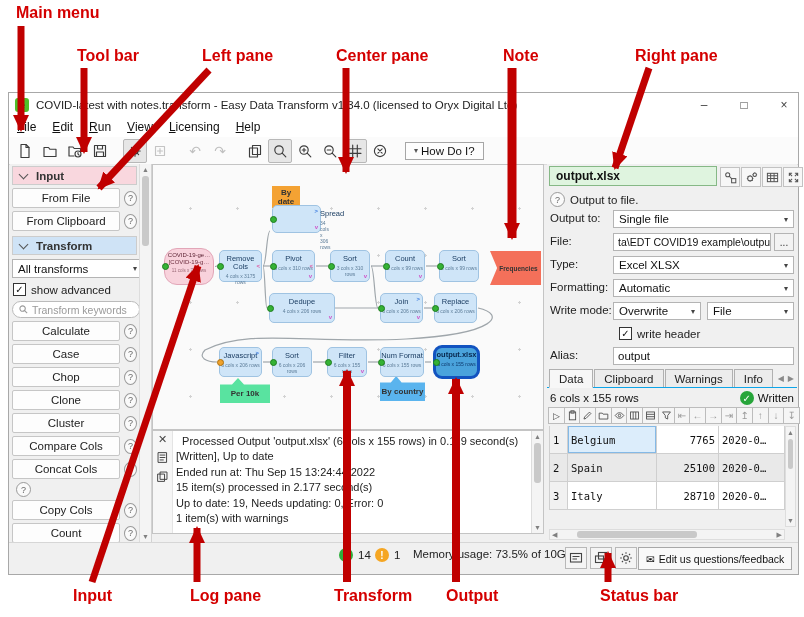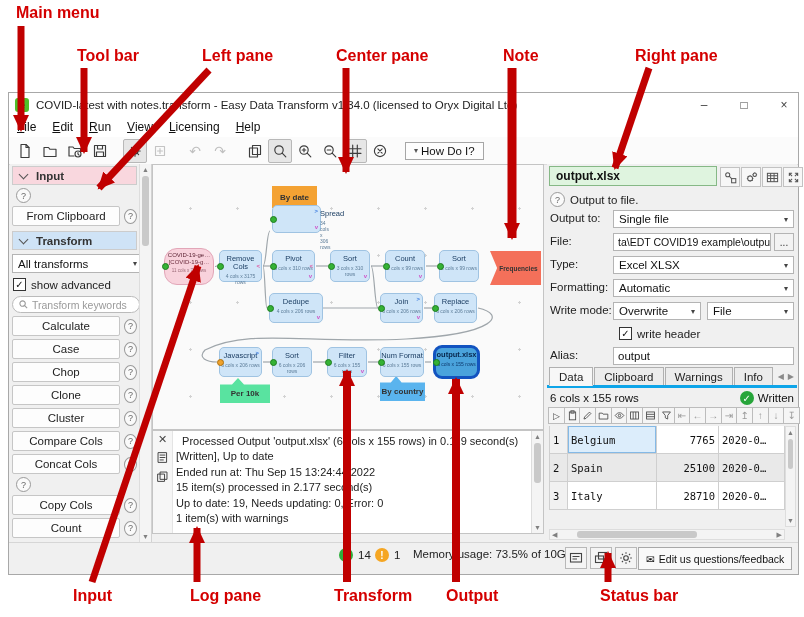--- a/index.html
+++ b/index.html
@@ -96,21 +96,21 @@
   .rp-abs{position:absolute;box-sizing:border-box}
   .namefield{left:2px;top:2px;width:168px;height:20px;background:#dff4df;border:1px solid #86b886;font-weight:bold;font-size:12px;display:flex;align-items:center;padding-left:6px;color:#111}
   .ricon{width:18px;height:18px;border:1px solid #c2c2c2;background:#f7f7f7;display:flex;align-items:center;justify-content:center}
   .ric{width:13px;height:13px;fill:none;stroke:#555;stroke-width:1.1}
   .helprow{left:3px;top:28px;display:flex;align-items:center;gap:5px;color:#222}
   .qcirc{width:13px;height:13px;border:1px solid #9a9a9a;border-radius:50%;font-size:9px;color:#666;display:flex;align-items:center;justify-content:center;background:#fafafa}
   .frow-label{left:3px;width:62px;color:#222}
   .fcombo{height:18px}
   .finput{height:18px;border:1px solid #b4b4b4;background:#fff;display:flex;align-items:center;padding:0 4px;font-size:10.5px;white-space:nowrap;overflow:hidden;color:#111}
   .browse{width:20px;height:18px;border:1px solid #b4b4b4;background:#f3f3f3;display:flex;align-items:center;justify-content:center;font-size:10px;color:#333}
-  .tabbar{left:0;top:204px;right:0;height:20px;border-bottom:3px solid #0ea5e9;display:flex;align-items:flex-end;padding-left:2px}
+  .tabbar{left:0;top:204px;right:0;height:20px;border-bottom:1px solid #0ea5e9;display:flex;align-items:flex-end;padding-left:2px}
   .tab{border:1px solid #b0b0b0;border-bottom:none;background:#ececec;padding:3px 9px 2px;font-size:11.5px;margin-right:1px;color:#222}
   .tab.sel{background:#f7f7f7;border-bottom:1px solid #f7f7f7;margin-bottom:-1px}
   .tabarrows{margin-left:auto;display:flex;gap:4px;color:#8a8a8a;font-size:8px;padding:0 3px 4px 0}
   .sumrow{left:3px;top:227px;right:3px;display:flex;align-items:center;justify-content:space-between;color:#111}
   .wbadge{display:flex;align-items:center;gap:4px}
   .wcirc{width:14px;height:14px;border-radius:50%;background:#27a53a;color:#fff;font-size:10px;display:flex;align-items:center;justify-content:center}
   .gridicons{left:2px;top:243px;display:flex;gap:0}
   .gicon{width:14.7px;height:15px;border:1px solid #bcbcbc;background:#f5f5f5;display:flex;align-items:center;justify-content:center;margin-left:-1px;font-size:9px;color:#444}
   .gicon .gv{width:11px;height:11px;fill:none;stroke:#4a4a4a;stroke-width:1.1}
   .gicon.nav{color:#9a9a9a;font-size:10px}
@@ -252,20 +252,21 @@
       </div>
   </div>
 
   <div class="leftpane">
     <div class="lp-inner">
       <div class="hdr input">
           <span class="chev"></span>
           <span>Input</span>
         </div>
       <div class="lrow">
+        <div class="lbtn">From File</div>
         <div class="help">?</div>
       </div>
       <div class="lrow">
         <div class="lbtn">From Clipboard</div>
         <div class="help">?</div>
       </div>
       <div class="hdr transform" style="margin-top:5px">
           <span class="chev"></span>
           <span>Transform</span>
         </div>
@@ -344,21 +345,21 @@
         <path d="M273,101 C278.5,101 278.5,101 284,101" class="edge"></path>
         <path d="M218,101 C221.5,101 221.5,143 225,143" class="edge"></path>
         <path d="M160,143 C192.5,143 192.5,143 225,143" class="edge"></path>
         <path d="M271,143 C275,143 275,143 279,143" class="edge"></path>
         <path d="M325,143 C353,149 345,169 253,174 C153,179 96,163 52,185 C44,193 54,197 64,197" class="edge"></path>
         <path d="M110,197 C113.5,197 113.5,197 117,197" class="edge"></path>
         <path d="M160,197 C166,197 166,197 172,197" class="edge"></path>
         <path d="M215,197 C220,197 220,197 225,197" class="edge"></path>
         <path d="M272,197 C275,197 275,197 278,197" class="edge"></path>
       </svg>
-  <div class="note shape-tail-bottom" style="left: 119px; top: 21px; width: 45px; height: 29px; background: rgb(244, 162, 51);">By date</div>
+  <div class="note shape-tail-bottom" style="left: 119px; top: 21px; width: 28px; height: 29px; background: rgb(244, 162, 51);">By date</div>
       <div class="note shape-notch-left" style="left: 337px; top: 86px; width: 51px; height: 34px; background: rgb(244, 112, 90);">Frequencies</div>
       <div class="note shape-peak-top" style="left: 67px; top: 213px; width: 50px; height: 25px; background: rgb(89, 227, 160);">Per 10k</div>
       <div class="note shape-peak-top" style="left: 227px; top: 211px; width: 45px; height: 25px; background: rgb(90, 180, 238);">By country</div>
       <div class="node input-node" style="left: 11px; top: 83px; width: 50px; height: 37px;">
         <span class="ndot"></span>
         <div class="nlabel">COVID-19-ge…</div>
         <div class="nlabel2">[COVID-19-g…</div>
         <div class="nsub">11 cols x 76 rows</div>
       </div>
       <div class="node" style="left: 66px; top: 85px; width: 43px; height: 32px;">
@@ -391,21 +392,21 @@
         <span class="ndot"></span>
         <div class="nlabel">Count</div>
         <div class="nsub">2 cols x 99 rows</div>
         <span class="mk mk-b">v</span>
       </div>
       <div class="node" style="left: 286px; top: 85px; width: 40px; height: 32px;">
         <span class="ndot"></span>
         <div class="nlabel">Sort</div>
         <div class="nsub">2 cols x 99 rows</div>
       </div>
-      <div class="node" style="left: 116px; top: 128px; width: 54px; height: 30px;">
+      <div class="node" style="left: 116px; top: 128px; width: 66px; height: 30px;">
         <span class="ndot"></span>
         <div class="nlabel">Dedupe</div>
         <div class="nsub">4 cols x 206 rows</div>
         <span class="mk mk-b">v</span>
       </div>
       <div class="node" style="left: 227px; top: 128px; width: 43px; height: 30px;">
         <span class="ndot"></span>
         <div class="nlabel">Join</div>
         <div class="nsub">6 cols x 206 rows</div>
         <span class="mk mk-t">&gt;</span>

